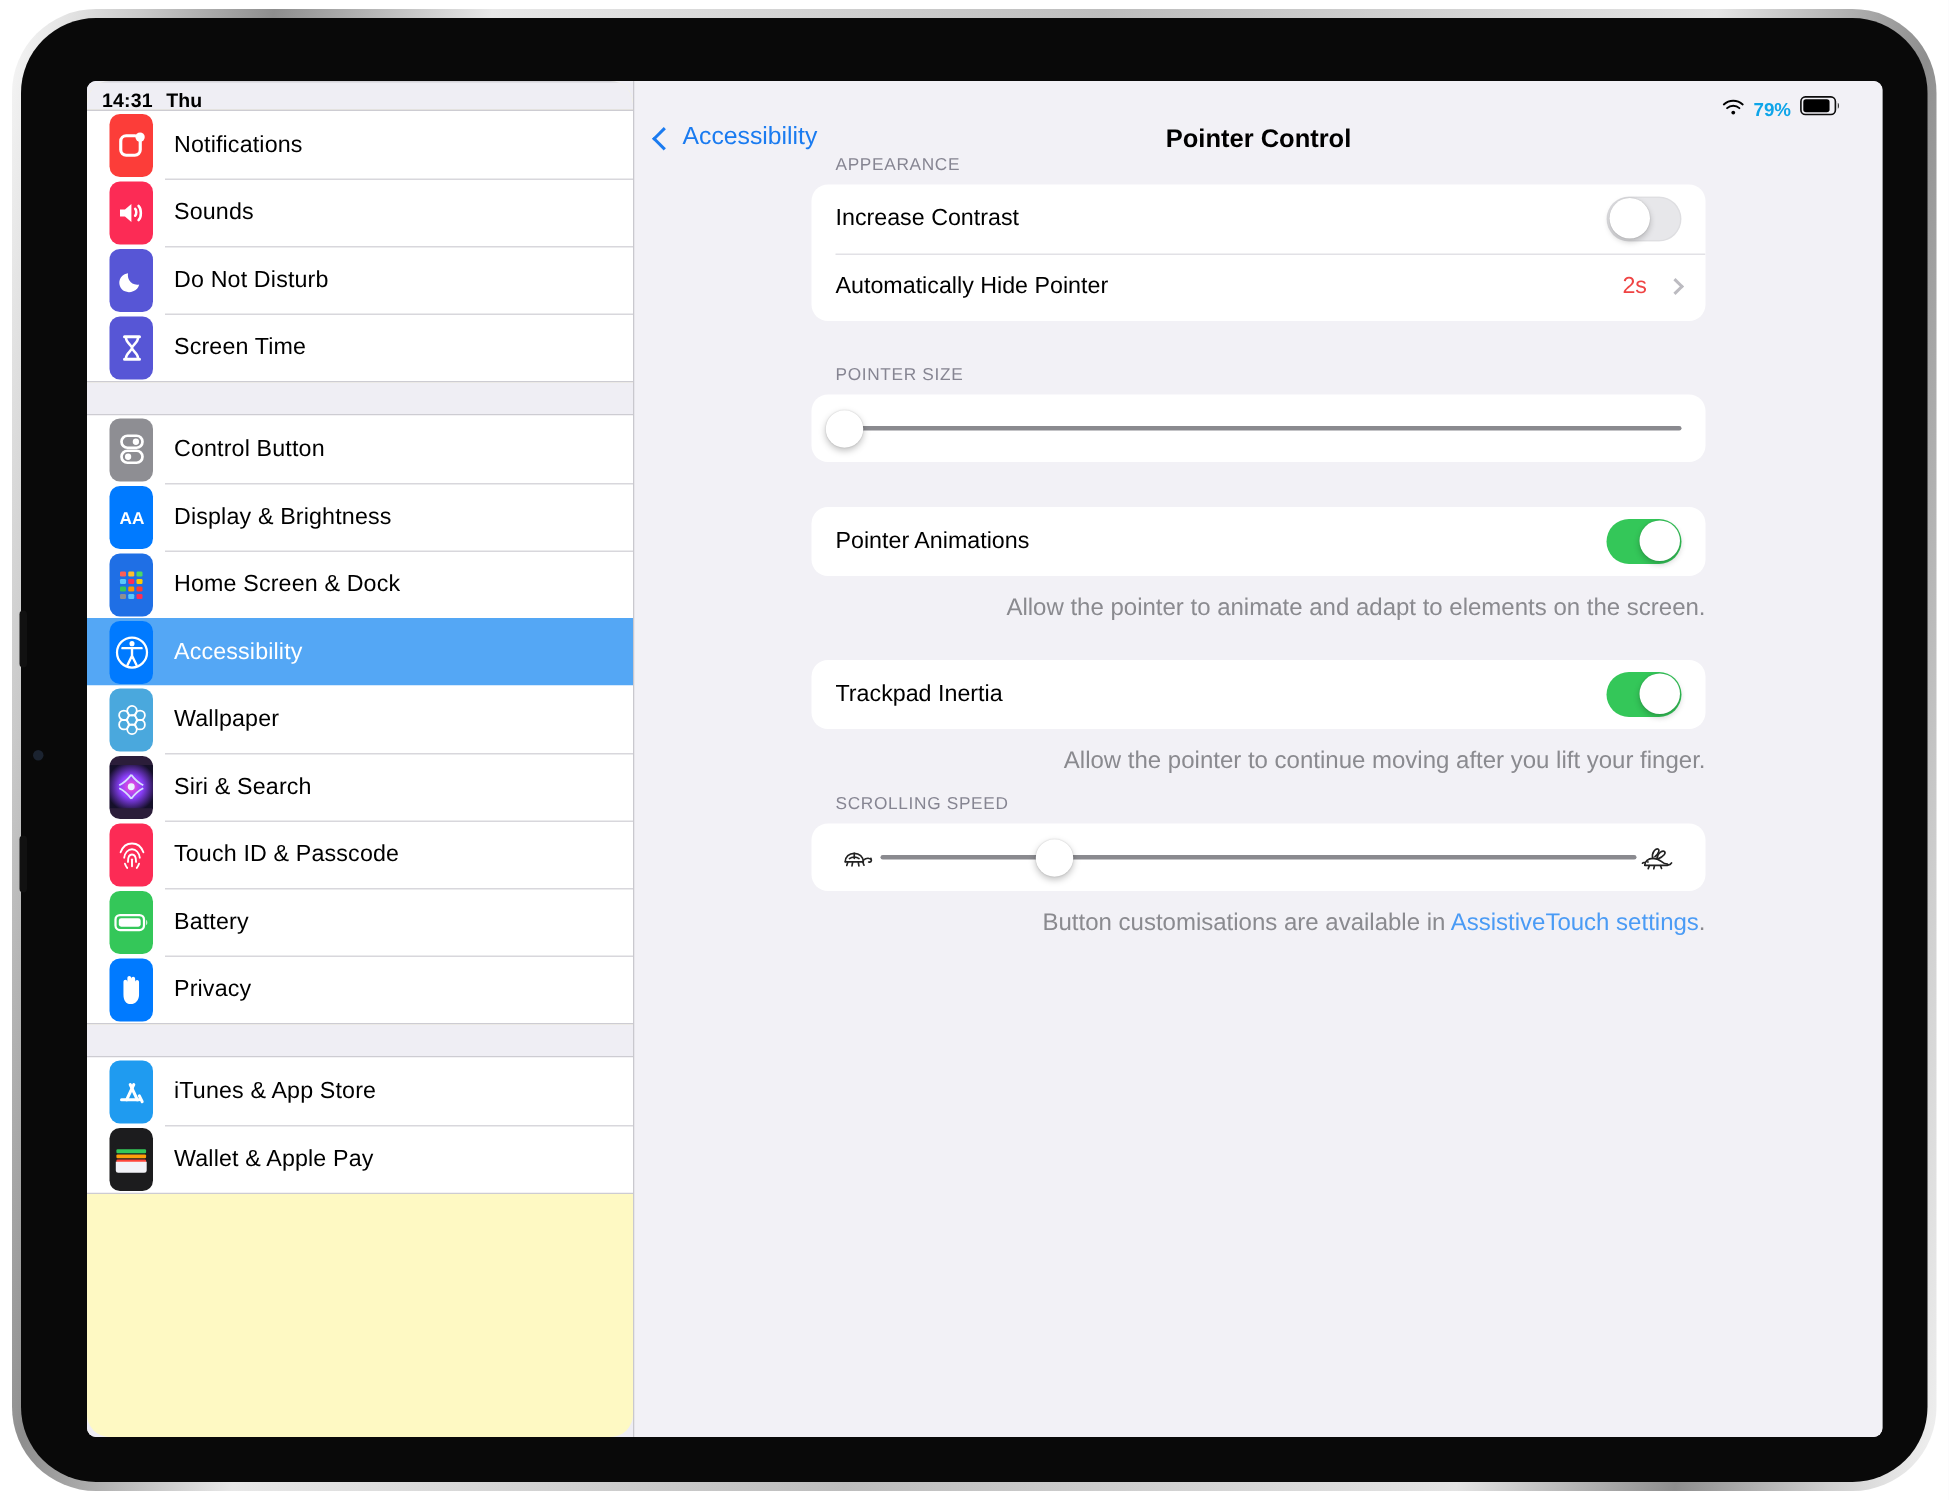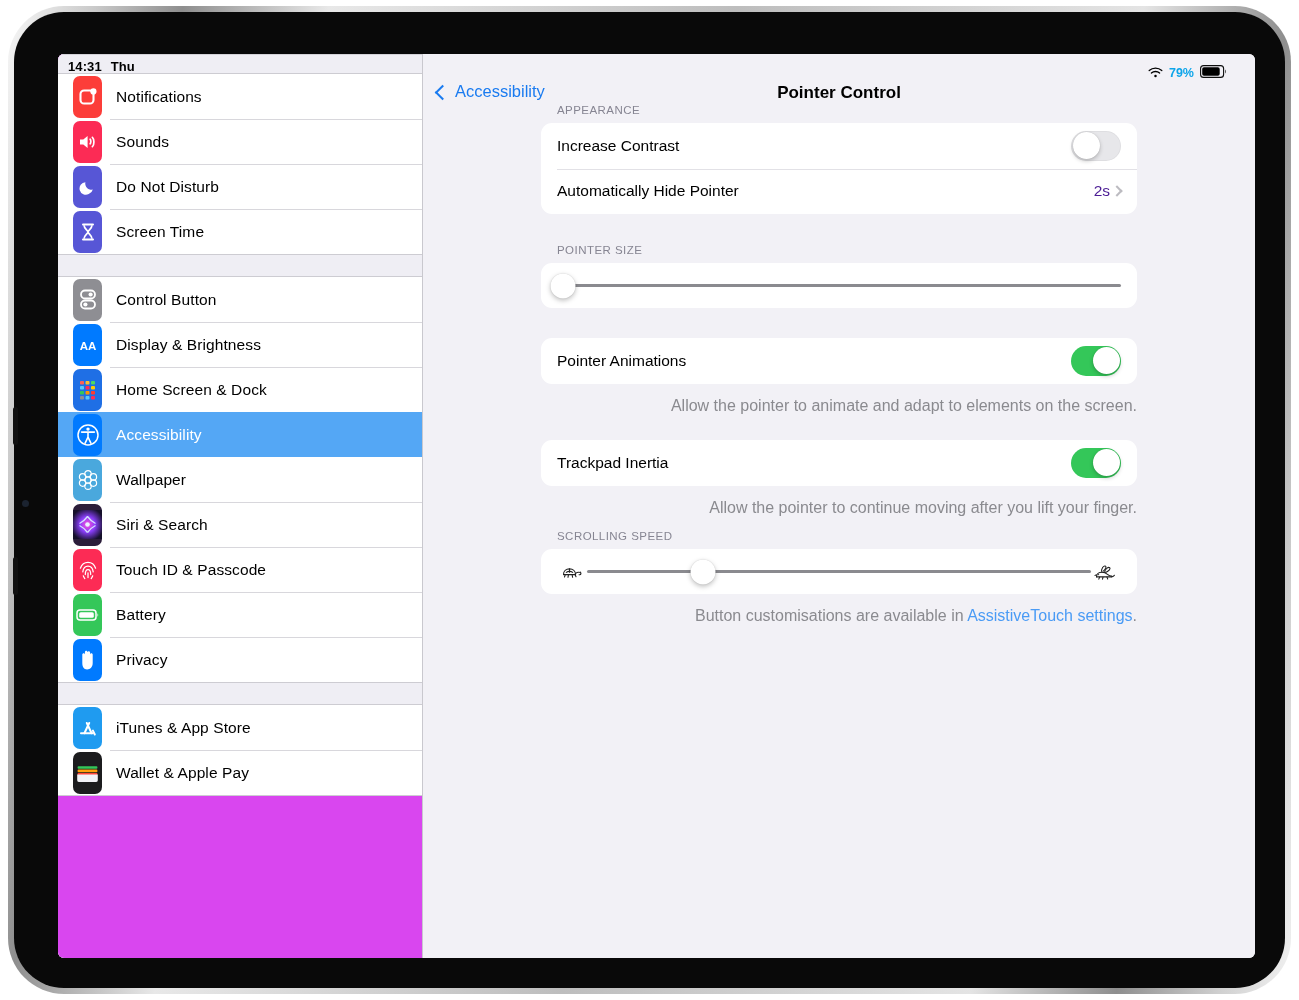--- a/index.html
+++ b/index.html
@@ -70,21 +70,22 @@
   #status-time-group .t { margin-right: 9px; }
   #sidebar-title {
     position: absolute;
     left: 0; right: 0; top: 22px;
     text-align: center;
     font-size: 19px; font-weight: bold; color: #000;
   }
   #sidebar-scroll {
     flex: 1;
     overflow: hidden;
-    background: #d946ef;
+    background: #fef9c3;
+    border-radius: 15px;
   }
   .gap { height: 21px; background: #efeef4; }
   .gap.first { height: 19px; border-top: 1px solid #d3d2d8; }
   .group { background: #ffffff; border-top: 1px solid #cdccd2; border-bottom: 1px solid #cdccd2; }
   .row {
     display: flex; align-items: center;
     height: 45px;
     padding-left: 15px;
     position: relative;
     background: #ffffff;
@@ -158,21 +159,21 @@
     height: 45.5px;
     padding: 0 16px;
     position: relative;
   }
   .crow + .crow::before {
     content: "";
     position: absolute; left: 16px; right: 0; top: 0;
     height: 1px; background: #e2e1e6;
   }
   .crow .ctitle { font-size: 15.5px; color: #000; flex: 1; }
-  .crow .cvalue { font-size: 15.5px; color: #4c1d95; margin-right: 3px; }
+  .crow .cvalue { font-size: 15.5px; color: #ef4444; margin-right: 15px; }
   .crow .disc {
     width: 8px; height: 8px;
     border-right: 2px solid #bcbbc1;
     border-top: 2px solid #bcbbc1;
     transform: rotate(45deg);
   }
   
   .toggle {
     width: 50px; height: 30px;
     border-radius: 15px;

